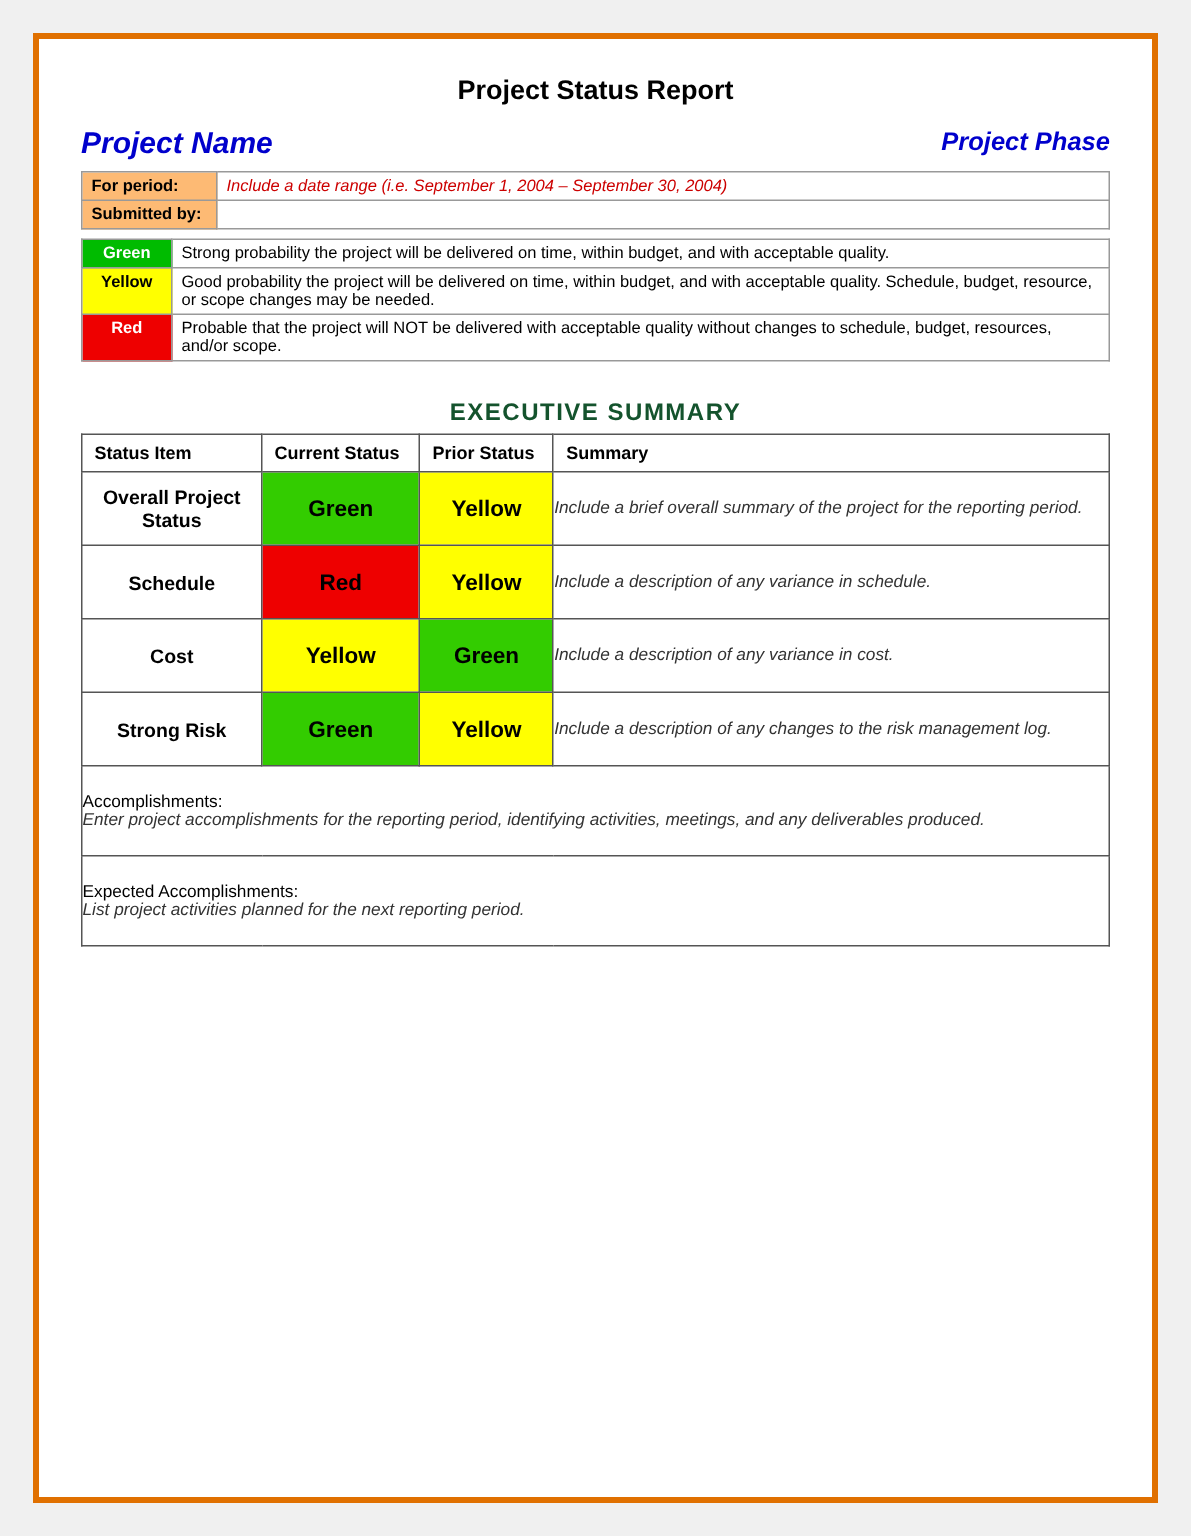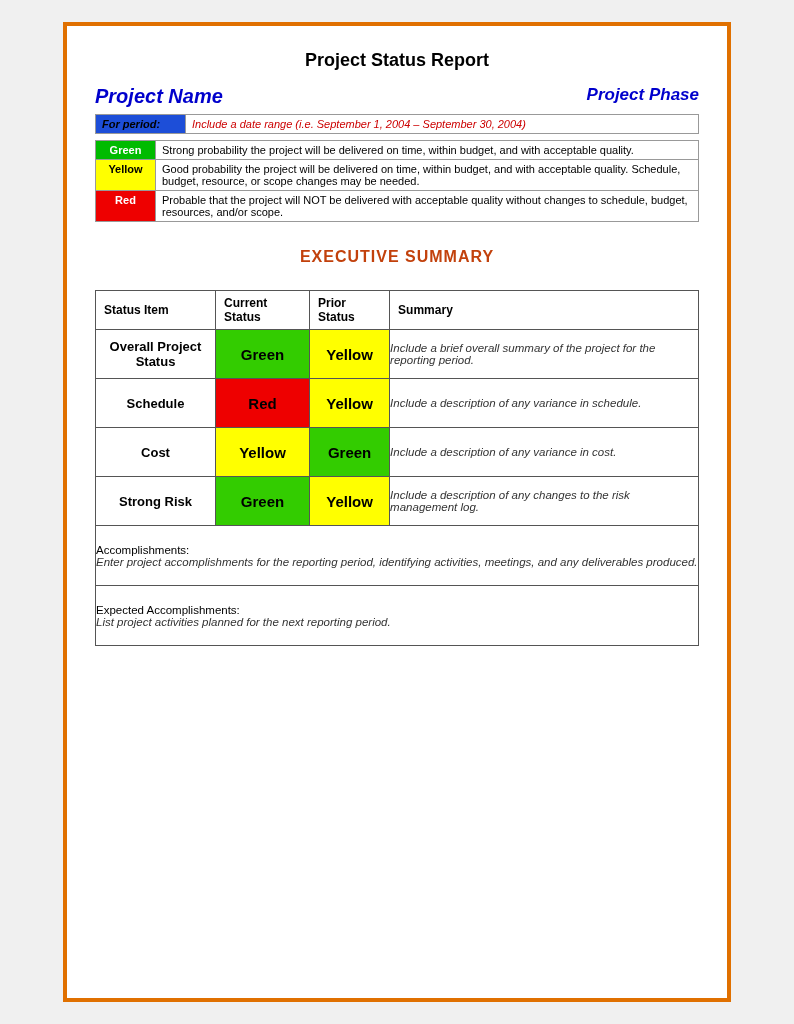--- a/index.html
+++ b/index.html
@@ -8,21 +8,21 @@
       font-family: Arial, sans-serif;
       width: 794px;
       min-height: 1024px;
       display: flex;
       align-items: center;
       justify-content: center;
     }
     .page-border {
       border: 4px solid #e07000;
       background: #fff;
-      width: 668px;
+      width: 750px;
       min-height: 980px;
       padding: 24px 28px;
       margin: 20px auto;
     }
     .page-title {
       text-align: center;
       font-size: 18px;
       font-weight: bold;
       margin-bottom: 14px;
       color: #000;
@@ -51,22 +51,21 @@
       margin-bottom: 6px;
       font-size: 11px;
     }
     .info-table td {
       border: 1px solid #999;
       padding: 3px 6px;
     }
     .info-table .label-cell {
       font-weight: bold;
       width: 90px;
-      background: #1d4ed8;
-      font-style: italic;
+      background: #fdba74;
     }
     .info-table .value-cell {
       color: #cc0000;
       font-style: italic;
       margin-top: 12px;
     }
     .color-legend-table {
       width: 100%;
       border-collapse: collapse;
       font-size: 11px;
@@ -99,22 +98,22 @@
       text-align: center;
     }
     .section-gap {
       height: 22px;
     }
     .executive-summary-title {
       text-align: center;
       font-size: 16px;
       font-weight: bold;
       letter-spacing: 1px;
-      margin-bottom: 24px;
-      color: #c2410c;
+      margin-bottom: 4px;
+      color: #14532d;
     }
     .exec-table {
       width: 100%;
       border-collapse: collapse;
       font-size: 12px;
     }
     .exec-table th {
       border: 1px solid #555;
       background: #fff;
       padding: 5px 8px;
@@ -189,20 +188,24 @@
     <div class="project-name-label">Project Name</div>
     <div class="project-phase-label">Project Phase</div>
   </div>
 
   <table class="info-table">
     <tbody>
         <tr>
       <td class="label-cell">For period:</td>
       <td class="value-cell">Include a date range (i.e. September 1, 2004 – September 30, 2004)</td>
     </tr>
+    <tr>
+      <td class="label-cell">Submitted by:</td>
+      <td></td>
+    </tr>
   </tbody>
     </table>
 
   <table class="color-legend-table">
     <tbody>
         <tr>
       <td class="legend-color-green">Green</td>
       <td>Strong probability the project will be delivered on time, within budget, and with acceptable quality.</td>
     </tr>
     <tr>

